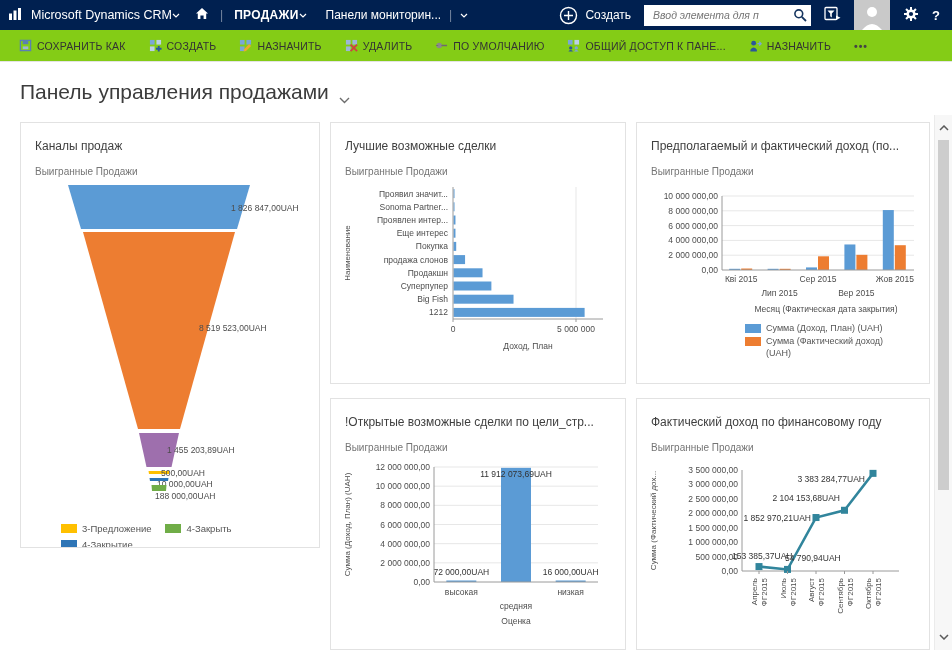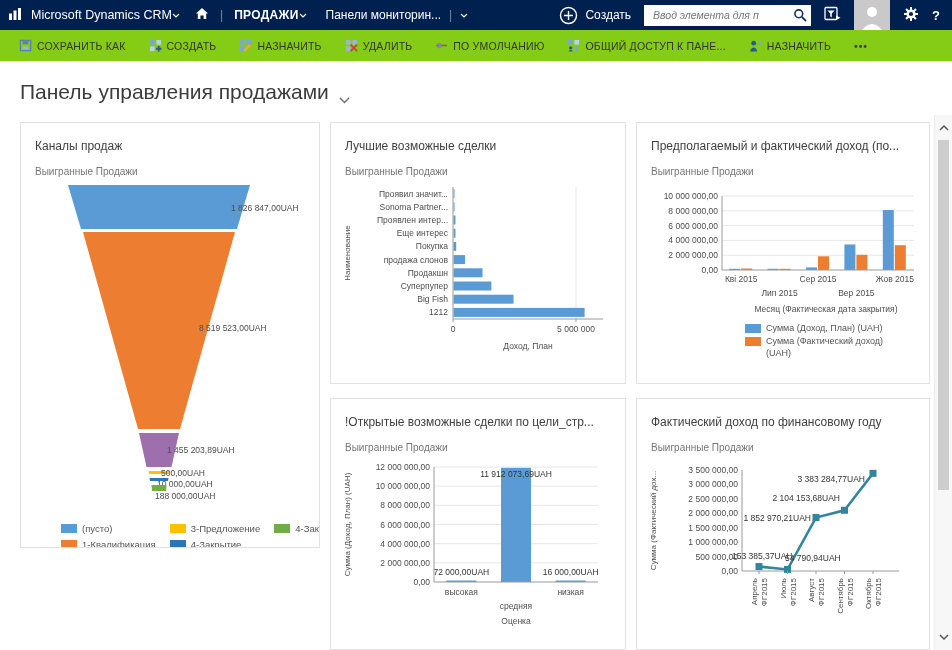--- a/index.html
+++ b/index.html
@@ -240,34 +240,20 @@
             <polygon points="106,252 146,252 138.5,286 113.5,286" fill="#9e6fad"></polygon>
             <text x="134" y="272" text-anchor="start" font-size="8.5" fill="#4d4d4d">1 455 203,89UAH</text>
             <polygon points="115.5,290 136.5,290 136,293 116,293" fill="#ffc000"></polygon>
             <text x="128" y="295" text-anchor="start" font-size="8.5" fill="#4d4d4d">500,00UAH</text>
             <polygon points="116.5,297 135.5,297 135,300 117,300" fill="#2e75b6"></polygon>
             <text x="124" y="306" text-anchor="start" font-size="8.5" fill="#4d4d4d">10 000,00UAH</text>
             <polygon points="118.5,304 133.5,304 133,310 119,310" fill="#70ad47"></polygon>
             <text x="122" y="318" text-anchor="start" font-size="8.5" fill="#4d4d4d">188 000,00UAH</text>
           </svg></div>
       <div class="funnel-legend" id="legend0">
-          <div class="lcol">
-            <div class="litem">
-              <span class="sw" style="background:#5b9bd5"></span>
-              <span>(пусто)</span>
-            </div>
-            <div class="litem">
-              <span class="sw" style="background:#ed7d31"></span>
-              <span>1-Квалификация</span>
-            </div>
-            <div class="litem">
-              <span class="sw" style="background:#9e6fad"></span>
-              <span>2-Развитие</span>
-            </div>
-          </div>
           <div class="lcol">
             <div class="litem">
               <span class="sw" style="background:#ffc000"></span>
               <span>3-Предложение</span>
             </div>
             <div class="litem">
               <span class="sw" style="background:#2e75b6"></span>
               <span>4-Закрытие</span>
             </div>
           </div>

